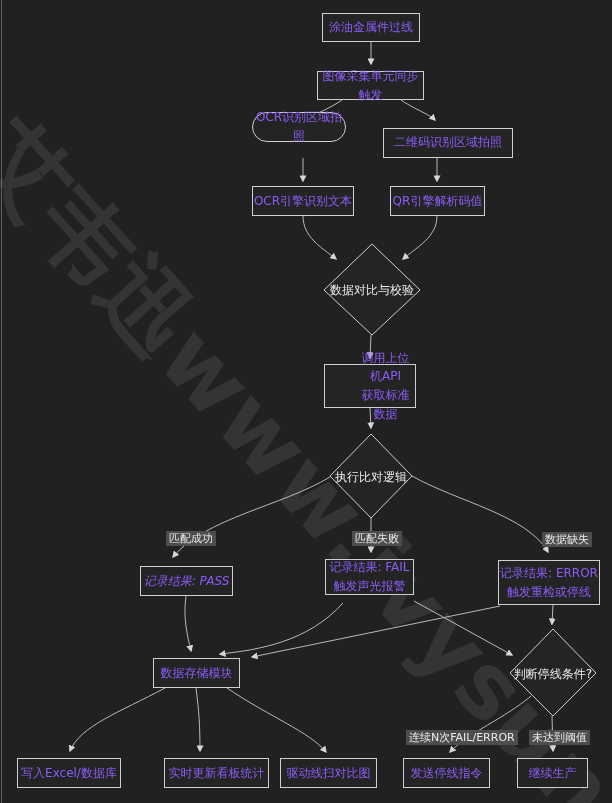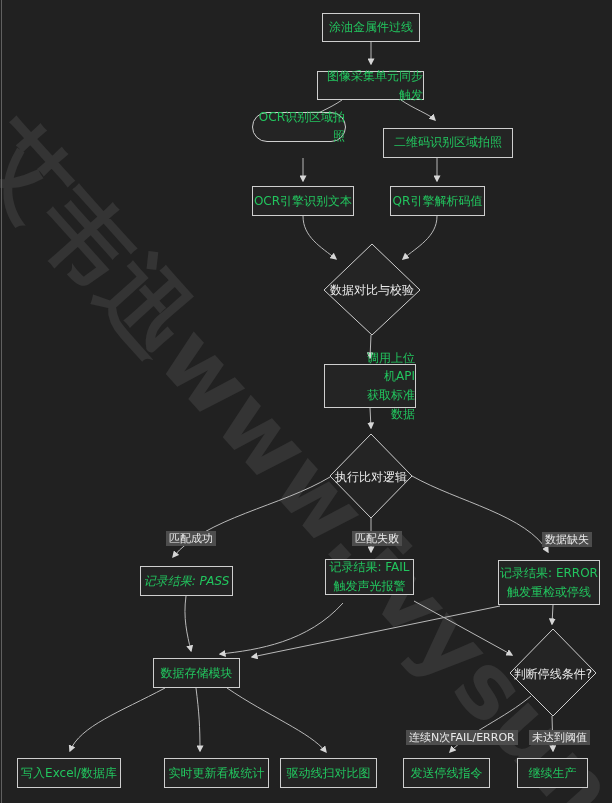--- a/index.html
+++ b/index.html
@@ -15,23 +15,23 @@
     font-size:90px;font-weight:bold;white-space:nowrap;
     color:rgba(255,255,255,0.085);
     transform:rotate(48deg);transform-origin:0 0;
     pointer-events:none;letter-spacing:2px;
   }
   svg.wires{position:absolute;left:0;top:0;width:612px;height:803px;}
   svg.wires path.edge{fill:none;stroke:#b9b9b9;stroke-width:1;}
   svg.wires polygon.diamond{fill:#242424;stroke:#cfcfcf;stroke-width:1;}
   .node{
     position:absolute;display:flex;flex-direction:column;
-    align-items:center;justify-content:center;text-align:right;
+    align-items:center;justify-content:center;text-align:center;
     background:#242424;border:1px solid #cfcfcf;
-    font-size:12px;line-height:1.55;color:#22c55e;box-sizing:border-box;
+    font-size:12px;line-height:1.55;color:#8b5cf6;box-sizing:border-box;
   }
   .dlabel{
     position:absolute;text-align:center;font-size:12px;color:#ececec;
     width:120px;pointer-events:none;
   }
   .elabel{
     position:absolute;font-size:11px;line-height:15px;padding:0 3px;
     background:#4d4d4d;color:#eaeaea;white-space:nowrap;
   }
   

